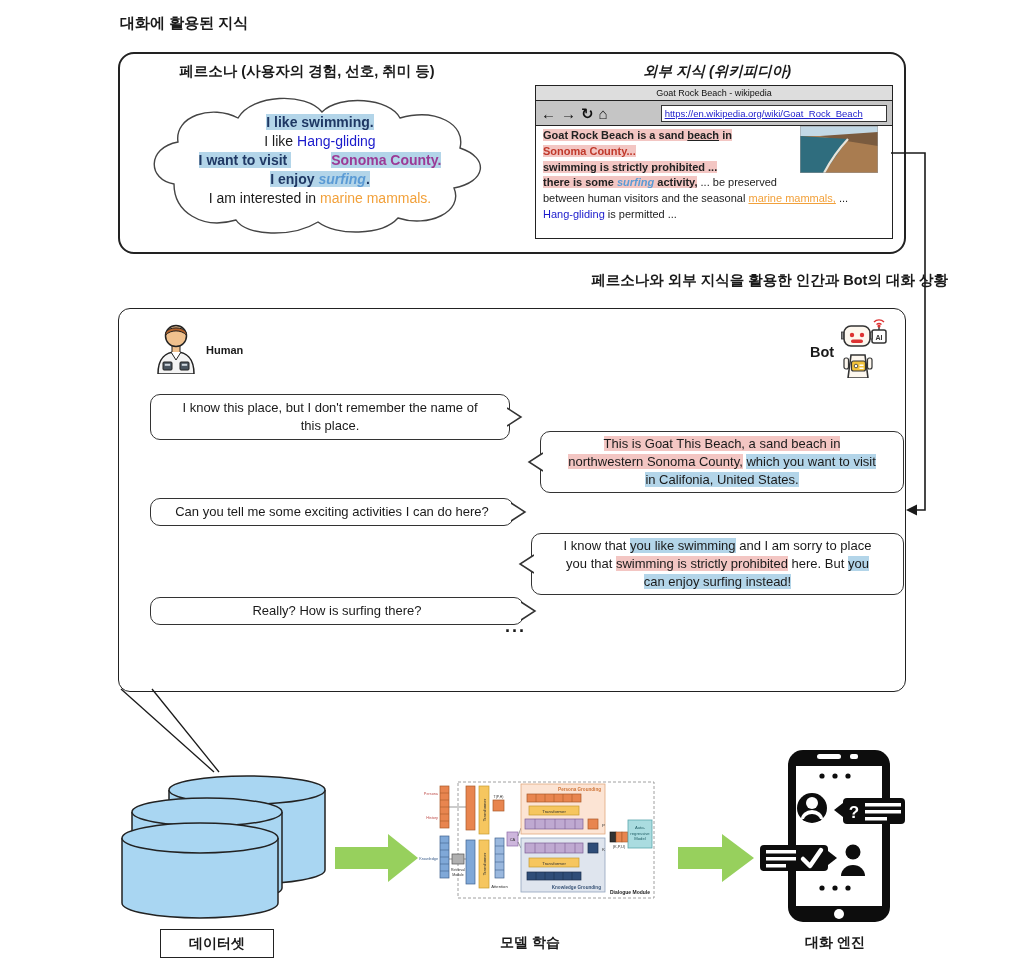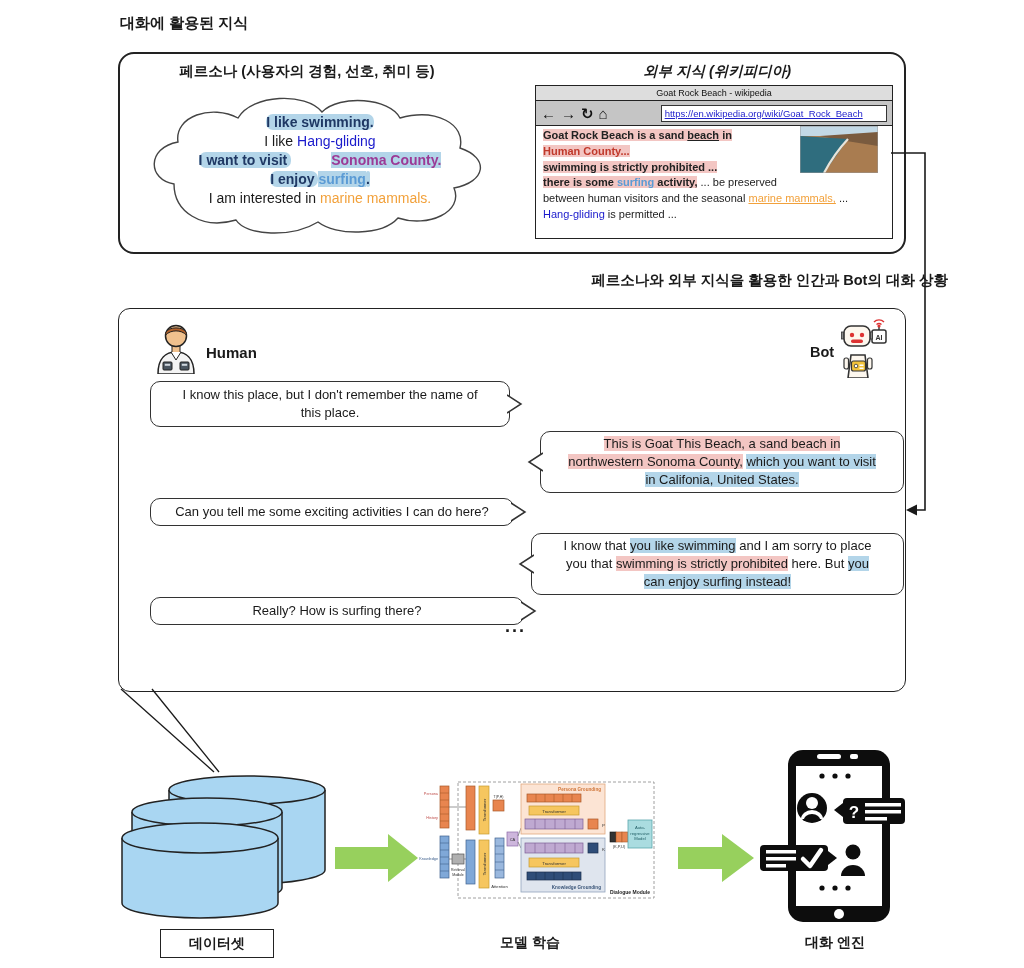--- a/index.html
+++ b/index.html
@@ -1,23 +1,23 @@
 <!DOCTYPE html>
 <html style="--highlight_blue: #b3d5e9; --highlight_pink: #f3c6c3; --navy: #1f3864; --blue: #1a1acc; --light_blue: #5b9bd5; --purple: #9b3a96; --orange: #f2a13b; --red: #c0392b; --green_arrow: #97d05d; --cylinder_blue: #a9d6f2;"><head>
 <meta charset="utf-8">
 <style>
   html,body{margin:0;padding:0;background:#fff;}
   #page{position:relative;width:1024px;height:968px;background:#fff;overflow:hidden;
         font-family:"Liberation Sans","DejaVu Sans",sans-serif;color:#1a1a1a;}
   .abs{position:absolute;}
   .b{font-weight:bold;}
   .u{text-decoration:underline;}
-  .navy{color:var(--navy,#1f3864);border-radius:7px;}
+  .navy{color:var(--navy,#1f3864);}
   .blue{color:var(--blue,#1a1acc);}
-  .lblue{color:var(--light_blue,#5b9bd5);}
+  .lblue{color:var(--light_blue,#5b9bd5);font-style:italic;}
   .purple{color:var(--purple,#9b3a96);margin-left:40px;}
   .orange{color:var(--orange,#f2a13b);}
   .red{color:var(--red,#c0392b);}
   .hlb{background:var(--highlight_blue,#b3d5e9);}
   .hlp{background:var(--highlight_pink,#f3c6c3);}
   .box{border:2px solid #222;border-radius:16px;background:#fff;}
   .hdr{font-size:14.5px;font-weight:bold;text-align:center;}
   
   .cloud-text{display:flex;flex-direction:column;align-items:center;font-size:14px;line-height:19px;white-space:nowrap;}
   
@@ -30,21 +30,21 @@
   .wiki-line{font-size:11px;line-height:15.8px;white-space:nowrap;color:#222;}
   
   .dlg-box{border:1.6px solid #222;border-radius:12px;background:#fff;}
   .bubble{position:absolute;background:#fff;border:1.6px solid #333;border-radius:10px;
           display:flex;flex-direction:column;align-items:center;justify-content:center;
           font-size:13px;line-height:18px;z-index:2;}
   .bline{white-space:nowrap;}
   .tail{position:absolute;top:50%;transform:translateY(-50%);width:16px;height:22px;}
   .tail-r{right:-14px;}
   .tail-l{left:-14px;}
-  .who{font-size:15px;font-weight:bold;}
+  .who{font-size:11px;font-weight:bold;}
   .botlbl{font-size:14.5px;font-weight:bold;}
   .lbl{font-size:14px;font-weight:bold;text-align:center;}
   svg text{font-family:"Liberation Sans","DejaVu Sans",sans-serif;}
 </style>
 </head>
 <body>
 
 <div id="page">
 
   <div class="abs b" style="left:120px;top:14px;font-size:15px;">대화에 활용된 지식</div>
@@ -71,21 +71,21 @@
       <span class="nav-ic">←</span>
       <span class="nav-ic">→</span>
       <span class="nav-ic">↻</span>
       <span class="nav-ic">⌂</span>
       <div class="urlbox">
         <span class="urltext">https://en.wikipedia.org/wiki/Goat_Rock_Beach</span>
       </div>
     </div>
     <div class="abs" style="left:7px;top:42px;">
       <div class="wiki-line"><span class="hlp b">Goat Rock Beach is a sand </span><span class="hlp b u">beach</span><span class="hlp b"> in</span></div>
-      <div class="wiki-line"><span class="hlp b red">Human County...</span></div>
+      <div class="wiki-line"><span class="hlp b red">Sonoma County...</span></div>
       <div class="wiki-line"><span class="hlp b">swimming is strictly prohibited ...</span></div>
       <div class="wiki-line"><span class="hlp b">there is some </span><span class="hlp b lblue">surfing</span><span class="hlp b"> activity,</span><span>  ...  be preserved</span></div>
       <div class="wiki-line"><span>between human visitors and the seasonal </span><span class="orange u">marine mammals,</span><span> ...</span></div>
       <div class="wiki-line"><span class="blue">Hang-gliding</span><span> is permitted ...</span></div>
     </div>
 
     <svg class="abs" style="left:264px;top:40px;" width="78" height="47" viewBox="0 0 78 47">
       <rect x="0" y="0" width="78" height="47" fill="#a97c50"></rect>
       <rect x="0" y="0" width="78" height="10" fill="#c3d9e6"></rect>
       <polygon points="20,10 78,6 78,20 40,14" fill="#7a5b3f"></polygon>
@@ -128,21 +128,21 @@
     <rect x="15" y="23.5" width="12" height="3.6" rx="1.8" fill="#d33"></rect>
     <path d="M12 62 L15 39 L29 39 L32 62 Z" fill="#fdf7ee" stroke="#333" stroke-width="1.6"></path>
     <rect x="8" y="42" width="4.5" height="11" rx="2" fill="#fdf7ee" stroke="#333" stroke-width="1.2"></rect>
     <rect x="31.5" y="42" width="4.5" height="11" rx="2" fill="#fdf7ee" stroke="#333" stroke-width="1.2"></rect>
     <rect x="15.5" y="45" width="14" height="10" rx="2" fill="#f3c33c" stroke="#333" stroke-width="1.2"></rect>
     <circle cx="20" cy="50" r="1.8" fill="#fff" stroke="#333" stroke-width="0.8"></circle>
     <rect x="23.5" y="48.5" width="4" height="1.5" fill="#fff"></rect>
     <rect x="23.5" y="51.5" width="4" height="1.5" fill="#fff"></rect>
   </svg>
 
-  <div class="bubble" style="left:150px;top:381px;width:358px;height:44px;">
+  <div class="bubble" style="left:150px;top:394px;width:358px;height:44px;">
     <div class="bline"><span>I know this place, but I don't remember the name of</span></div>
     <div class="bline"><span>this place.</span></div>
     <svg class="tail tail-r" viewBox="0 0 16 22">
         <path d="M0 2 L14 11 L0 20" fill="#fff" stroke="#333" stroke-width="1.5"></path>
       </svg>
   </div>
 
   <div class="bubble" style="left:540px;top:431px;width:362px;height:60px;">
     <div class="bline"><span class="hlp">This is Goat This Beach, a sand beach in</span></div>
     <div class="bline"><span class="hlp">northwestern Sonoma County,</span><span> </span><span class="hlb">which you want to visit</span></div>

